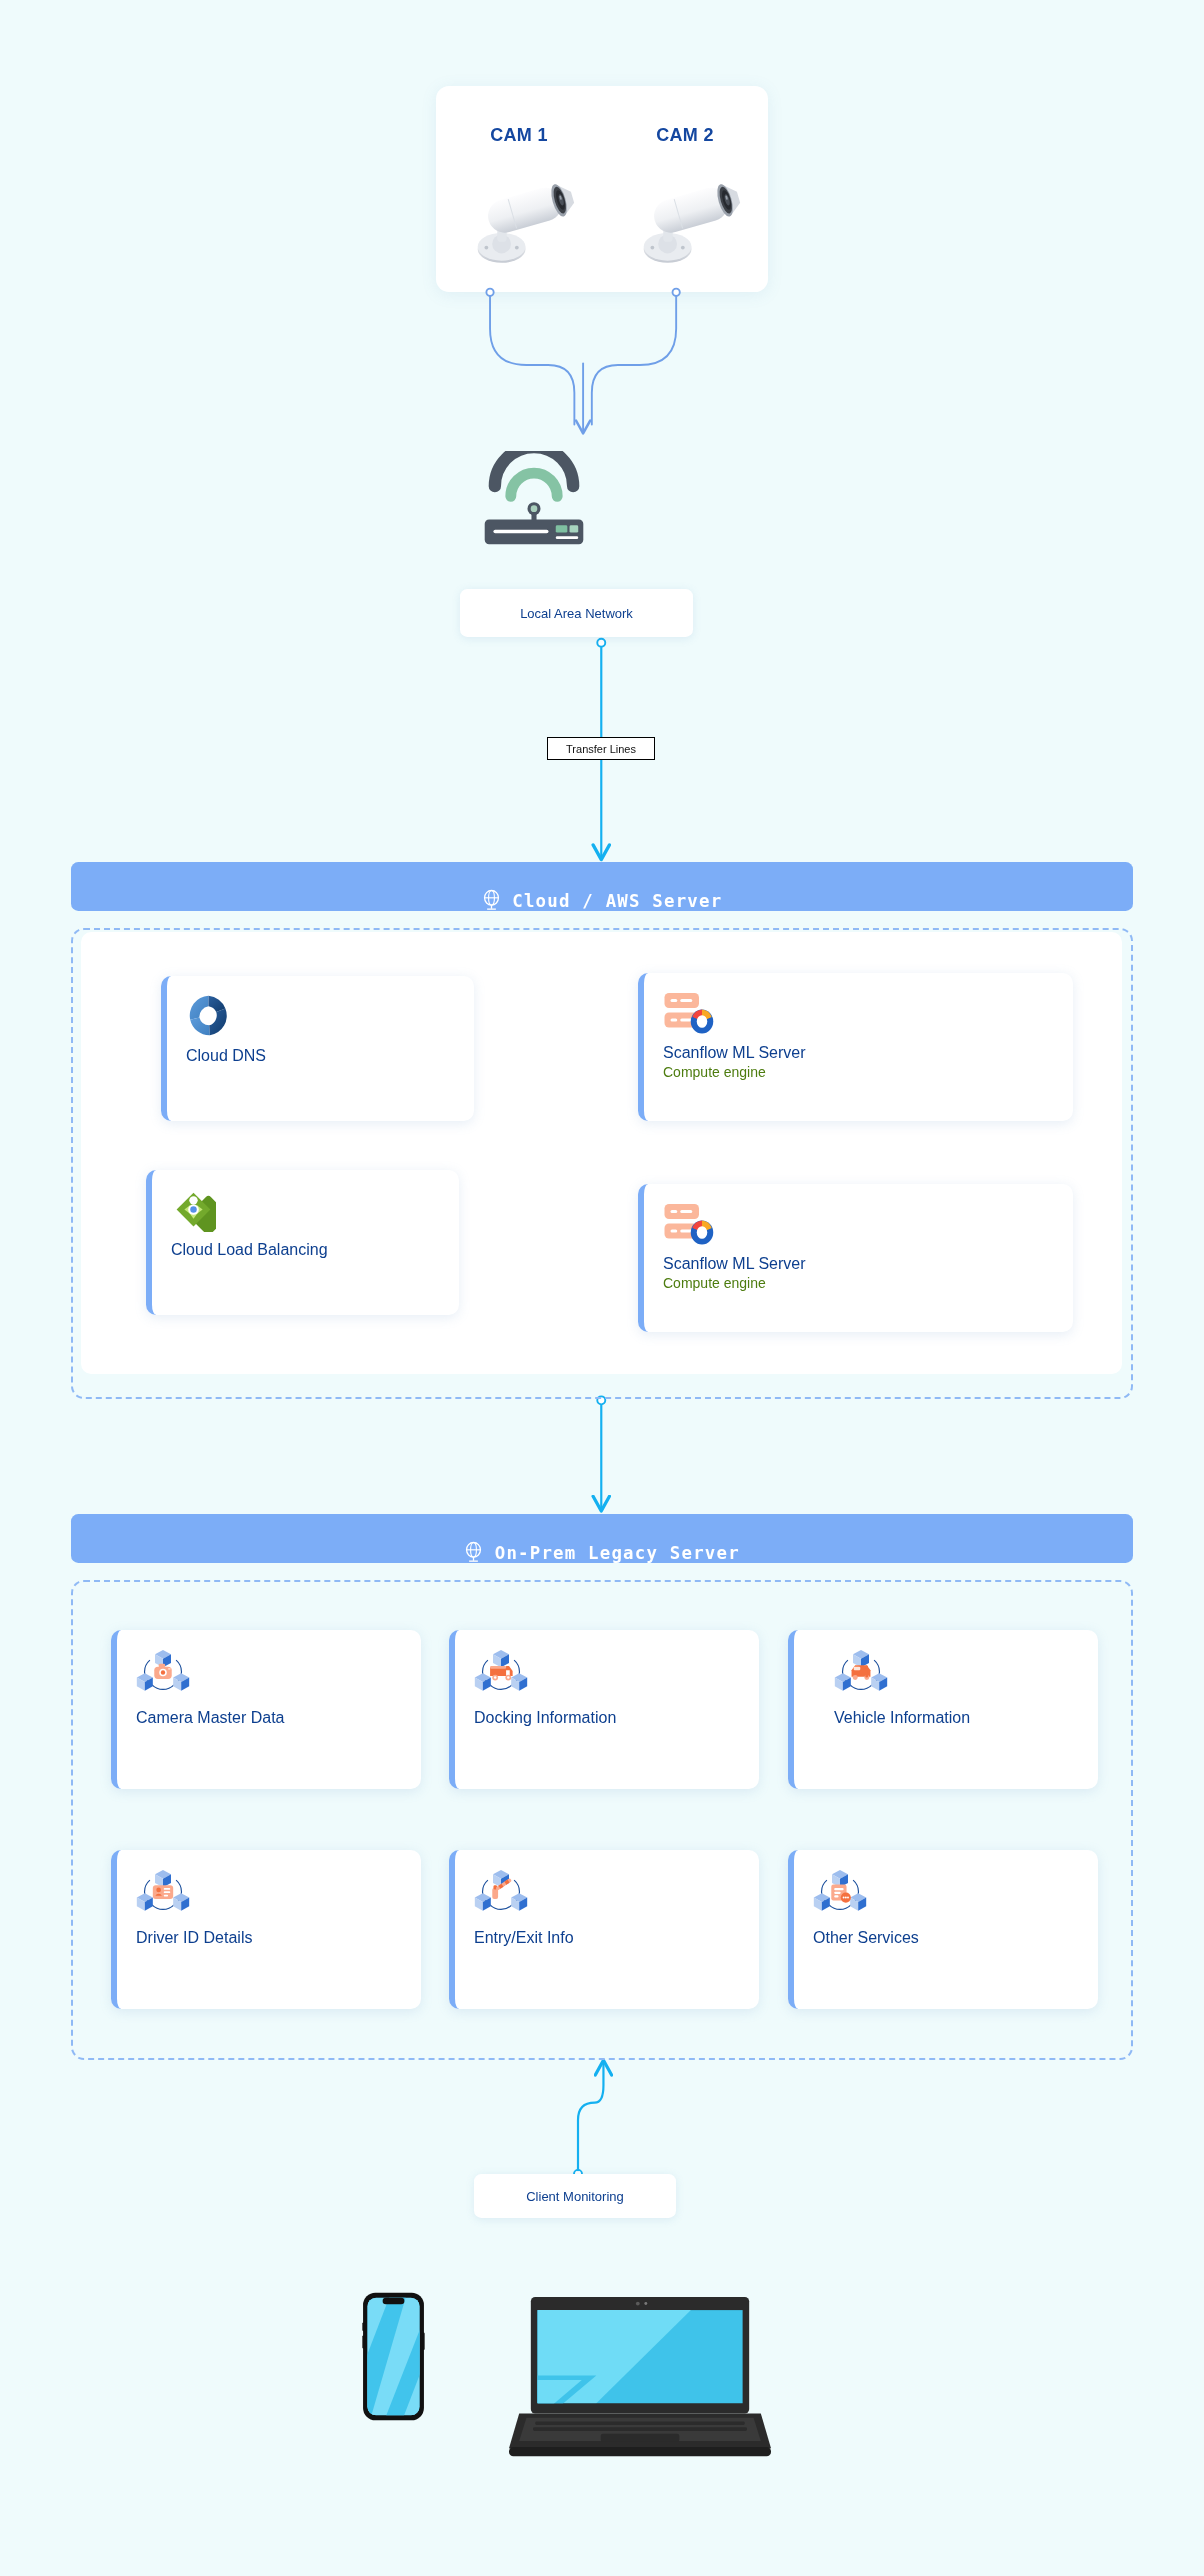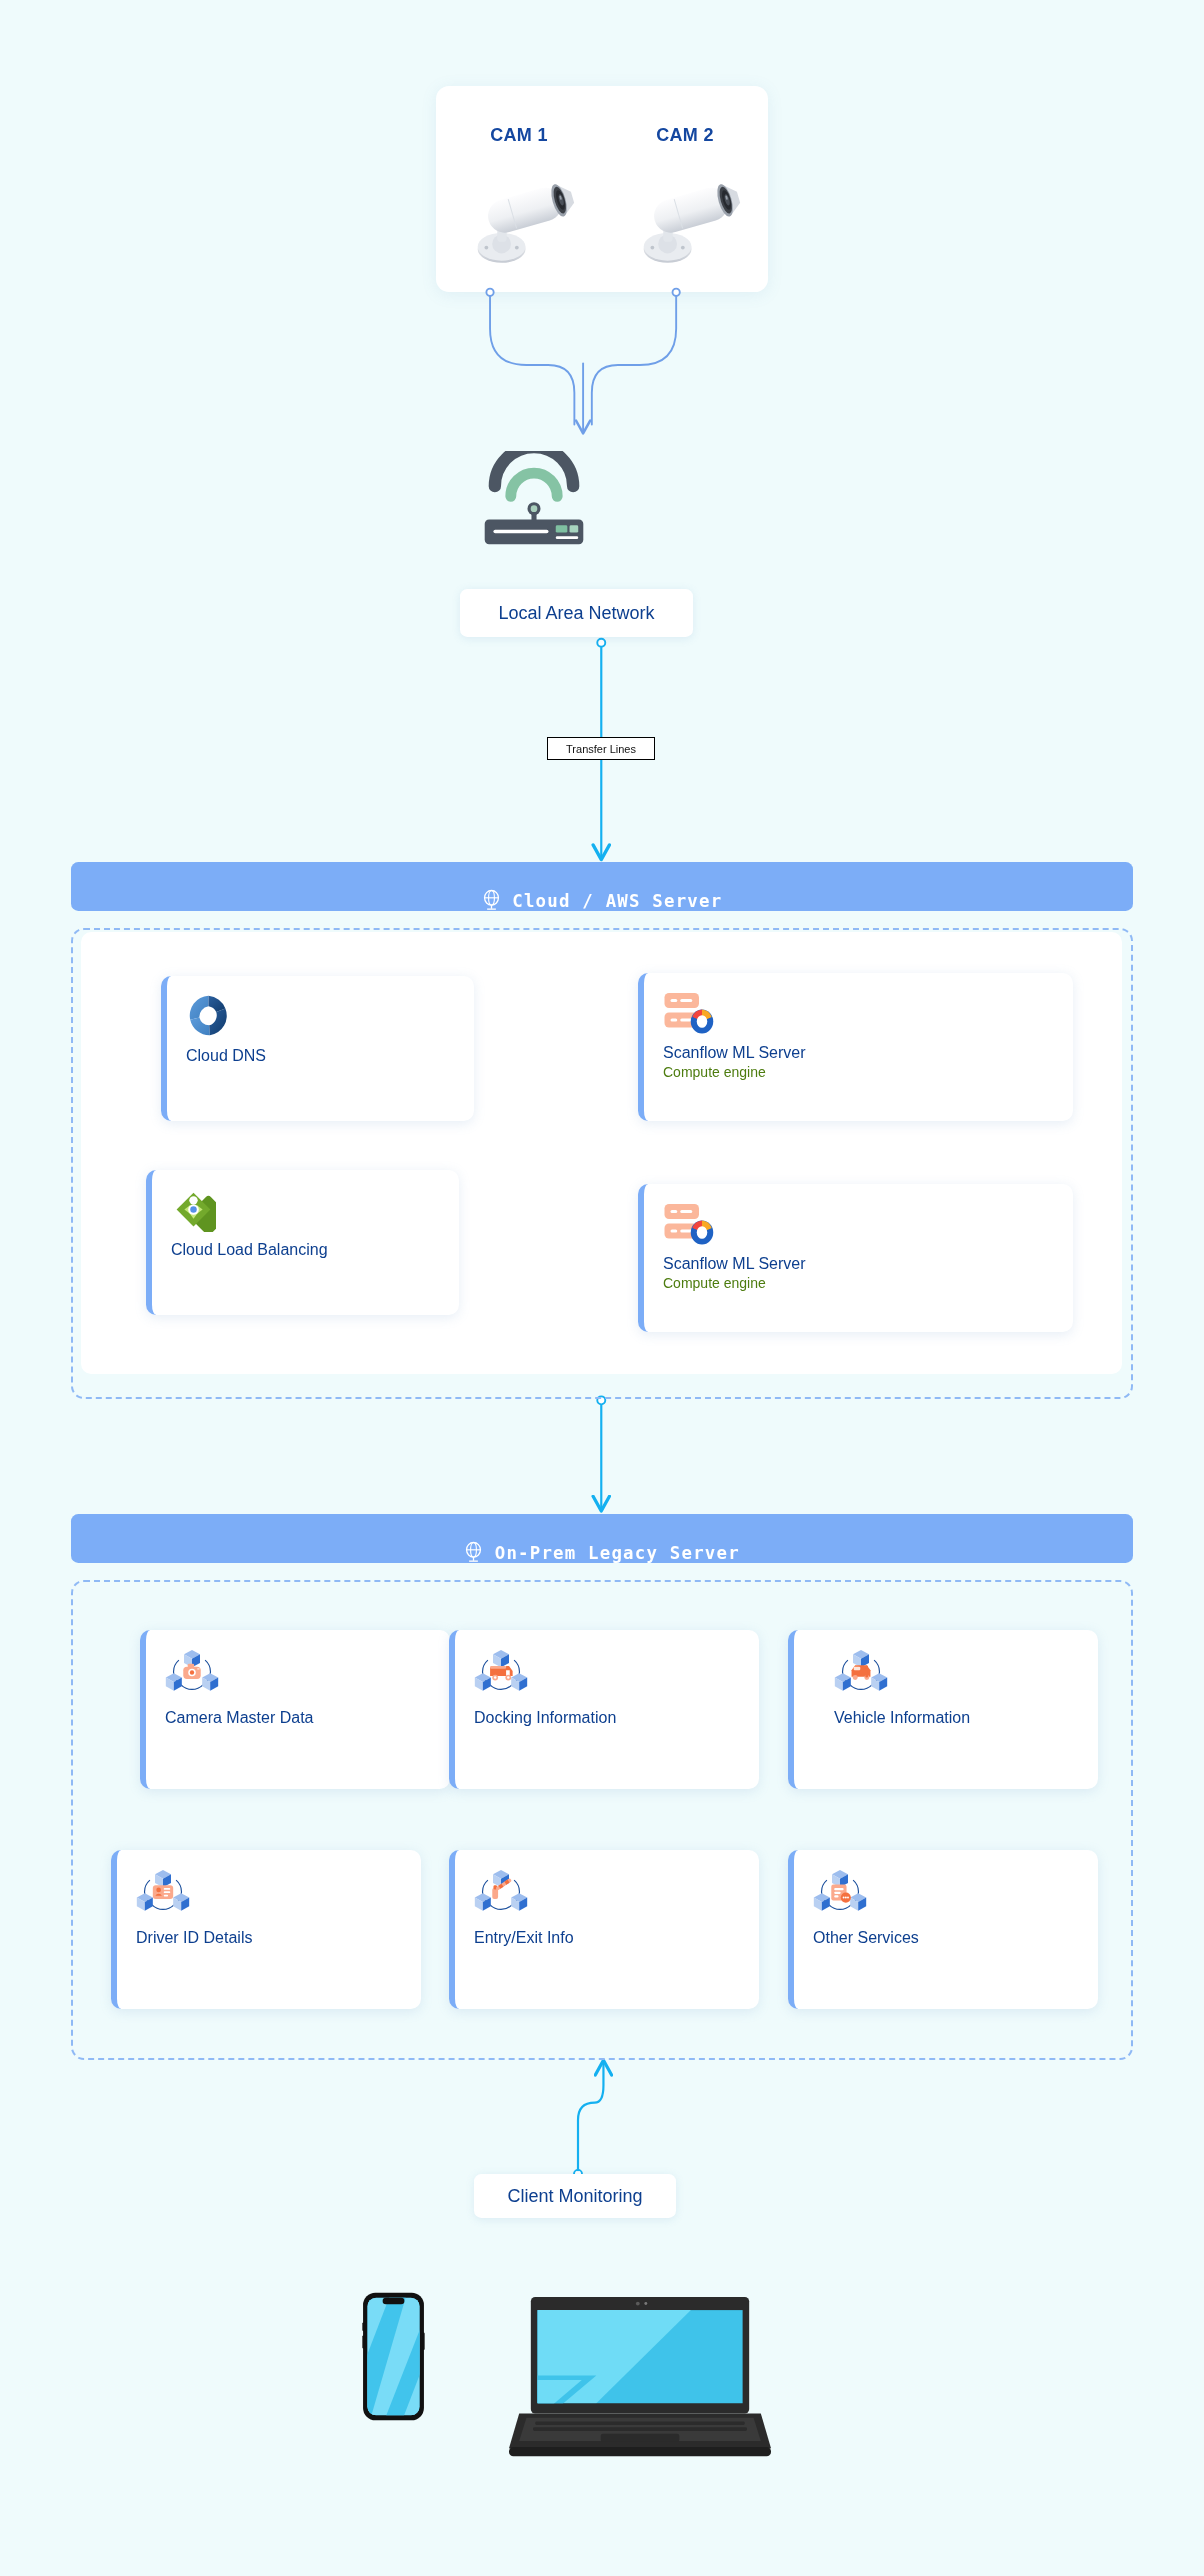--- a/index.html
+++ b/index.html
@@ -62,21 +62,21 @@
   
   .pill {
     position: absolute;
     background: #ffffff;
     border-radius: 7.3px;
     display: flex;
     align-items: center;
     justify-content: center;
     color: #0d3f8f;
     box-shadow: 0 1.5px 8.7px rgba(100,150,200,0.14);
-    font-size: 18px;
+    font-size: 13px;
   }
   #lan-pill  { left: 460px; top: 589px; width: 233px; height: 48px; }
   #client-pill { left: 474px; top: 2174px; width: 202px; height: 44px; }
 
   
   #transfer-tag {
     position: absolute;
     left: 547px; top: 737px;
     width: 108px; height: 23px;
     background: #ffffff;
@@ -157,21 +157,21 @@
   }
 
   
   #card-dns { left: 161px; top: 976px; width: 313px; height: 145px; }
   #card-lb  { left: 146px; top: 1170px; width: 313px; height: 145px; }
   
   #card-ml1 { left: 638px; top: 973px; width: 435px; height: 148px; }
   #card-ml2 { left: 638px; top: 1184px; width: 435px; height: 148px; }
 
   
-  #card-s0 { left: 111px;  top: 1630px; width: 310px; height: 159px; margin-left: 29px; }
+  #card-s0 { left: 111px;  top: 1630px; width: 310px; height: 159px; }
   #card-s1 { left: 449px;  top: 1630px; width: 310px; height: 159px; }
   #card-s2 { left: 788px; top: 1630px; width: 310px; height: 159px; padding-left: 40px; }
   
   #card-s3 { left: 111px;  top: 1850px; width: 310px; height: 159px; }
   #card-s4 { left: 449px;  top: 1850px; width: 310px; height: 159px; }
   #card-s5 { left: 788px; top: 1850px; width: 310px; height: 159px; }
 
   .svc-icon { width: 54px; height: 48px; margin-bottom: 10.2px; }
 
   

